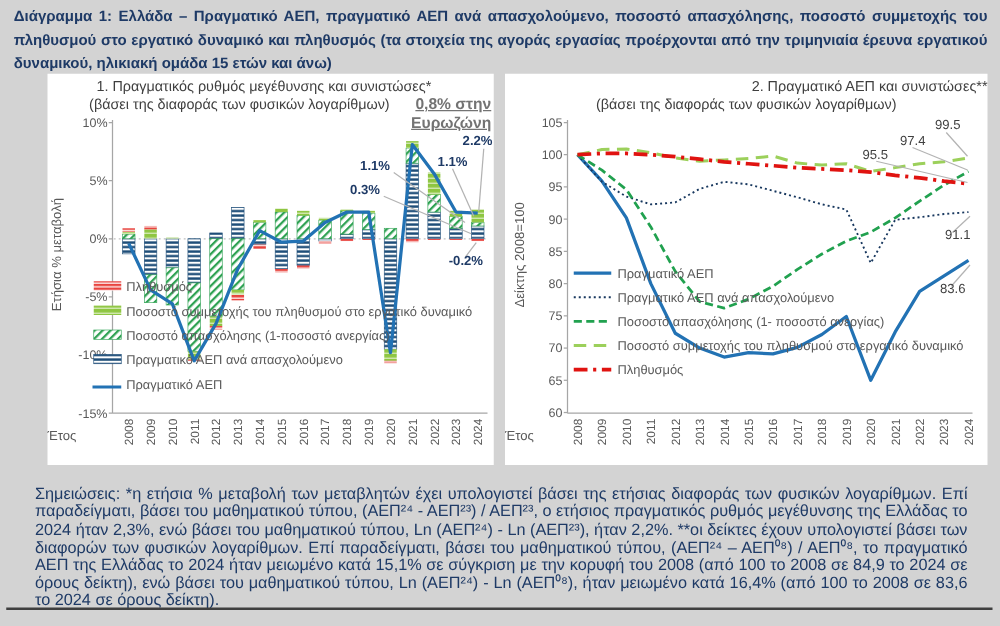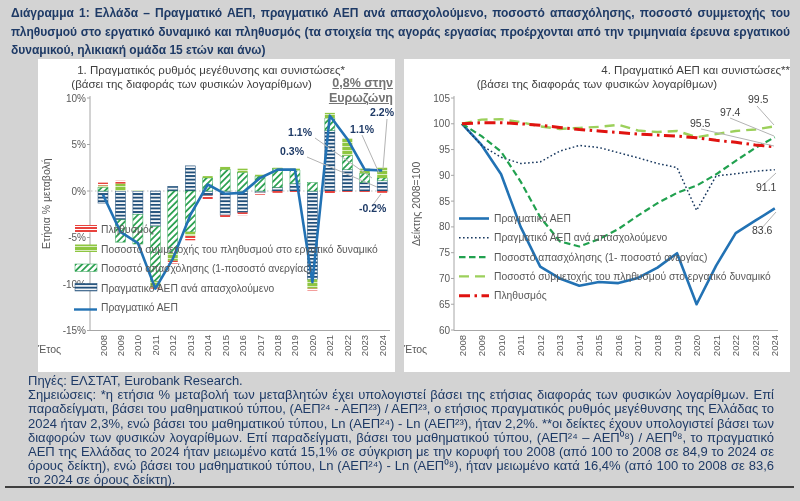--- a/index.html
+++ b/index.html
@@ -326,25 +326,25 @@
           <line x1="55" y1="178.8" x2="85" y2="178.8" stroke="#17375e" stroke-width="1.5" stroke-dasharray="1.6,2.4"></line>
           <text x="90" y="182.3" font-size="10.3" fill="#595959">Πραγματικό ΑΕΠ ανά απασχολούμενο</text>
           <line x1="55" y1="198.1" x2="85" y2="198.1" stroke="#21a14f" stroke-width="2.2" stroke-dasharray="6.5,3.5"></line>
           <text x="90" y="201.6" font-size="10.3" fill="#595959">Ποσοστό απασχόλησης (1- ποσοστό ανεργίας)</text>
           <line x1="55" y1="217.4" x2="85" y2="217.4" stroke="#9cd05b" stroke-width="2.4" stroke-dasharray="10,6"></line>
           <text x="90" y="220.9" font-size="10.3" fill="#595959">Ποσοστό συμμετοχής του πληθυσμού στο εργατικό δυναμικό</text>
           <line x1="55" y1="236.7" x2="85" y2="236.7" stroke="#e01310" stroke-width="3" stroke-dasharray="11,4.5,2.5,4.5"></line>
           <text x="90" y="240.2" font-size="10.3" fill="#595959">Πληθυσμός</text>
         </g>
       </svg>
-    <div class="chart-title">4. Πραγματικό ΑΕΠ και συνιστώσες**</div>
+    <div class="chart-title">2. Πραγματικό ΑΕΠ και συνιστώσες**</div>
     <div class="chart-subtitle">(βάσει της διαφοράς των φυσικών λογαρίθμων)</div>
     <div class="y-axis-label">Δείκτης 2008=100</div>
     <div class="x-axis-label">Έτος</div>
   </div>
 
   <div class="notes">
-    <span>Πηγές: ΕΛΣΤΑΤ, Eurobank Research.</span><br>
+    <br>
     <span>Σημειώσεις: *η ετήσια % μεταβολή των μεταβλητών έχει υπολογιστεί βάσει της ετήσιας διαφοράς των φυσικών λογαρίθμων. Επί παραδείγματι, βάσει του μαθηματικού τύπου, (ΑΕΠ²⁴ - ΑΕΠ²³) / ΑΕΠ²³, ο ετήσιος πραγματικός ρυθμός μεγέθυνσης της Ελλάδας το 2024 ήταν 2,3%, ενώ βάσει του μαθηματικού τύπου, Ln (ΑΕΠ²⁴) - Ln (ΑΕΠ²³), ήταν 2,2%. **οι δείκτες έχουν υπολογιστεί βάσει των διαφορών των φυσικών λογαρίθμων. Επί παραδείγματι, βάσει του μαθηματικού τύπου, (ΑΕΠ²⁴ – ΑΕΠ⁰⁸) / ΑΕΠ⁰⁸, το πραγματικό ΑΕΠ της Ελλάδας το 2024 ήταν μειωμένο κατά 15,1% σε σύγκριση με την κορυφή του 2008 (από 100 το 2008 σε 84,9 το 2024 σε όρους δείκτη), ενώ βάσει του μαθηματικού τύπου, Ln (ΑΕΠ²⁴) - Ln (ΑΕΠ⁰⁸), ήταν μειωμένο κατά 16,4% (από 100 το 2008 σε 83,6 το 2024 σε όρους δείκτη).</span>
   </div>
 
   <div class="bottom-rule"></div>
 </div>
 
 </body></html>

